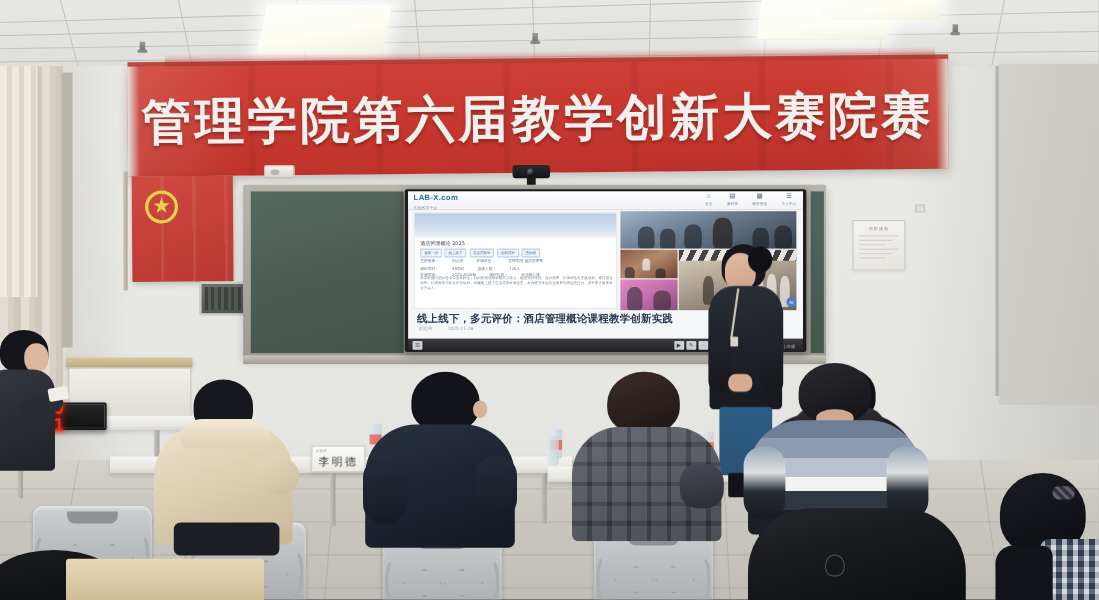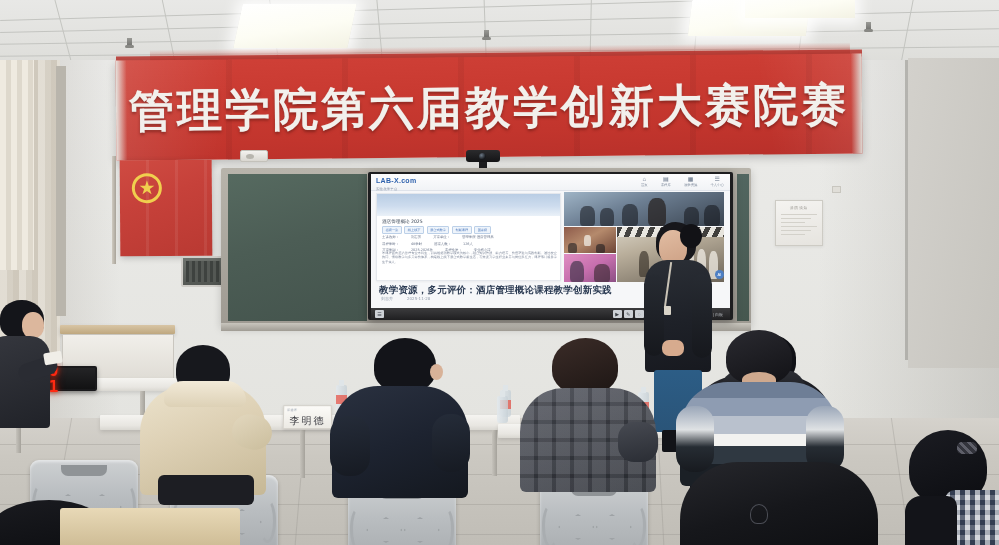--- a/index.html
+++ b/index.html
@@ -594,21 +594,21 @@
         <div class="ph-stripe"></div>
         <div class="ph-fig light" style="left:56px;top:22px;width:9px;height:30px;"></div>
         <div class="ph-fig light" style="left:68px;top:20px;width:9px;height:32px;"></div>
         <div class="ph-fig light" style="left:80px;top:22px;width:9px;height:30px;"></div>
         <div class="ph-fig light" style="left:92px;top:24px;width:9px;height:28px;"></div>
         <div class="ph-fig" style="left:22px;top:24px;width:10px;height:26px;background:rgba(45,38,30,.6);"></div>
       </div>
     </div>
 
     <div class="slide-badge">AI</div>
-    <div class="slide-title">教学资源，多元评价：酒店管理概论课程教学创新实践</div>
+    <div class="slide-title">线上线下，多元评价：酒店管理概论课程教学创新实践</div>
     <div class="slide-sub">
       <span>刘志芳</span>
       <span>2025-11-28</span>
     </div>
   </div>
 
   <div class="screen-toolbar">
     <div class="tb-btn">☰</div>
     <div class="tb-spacer"></div>
     <div class="tb-right" id="tbtools">

